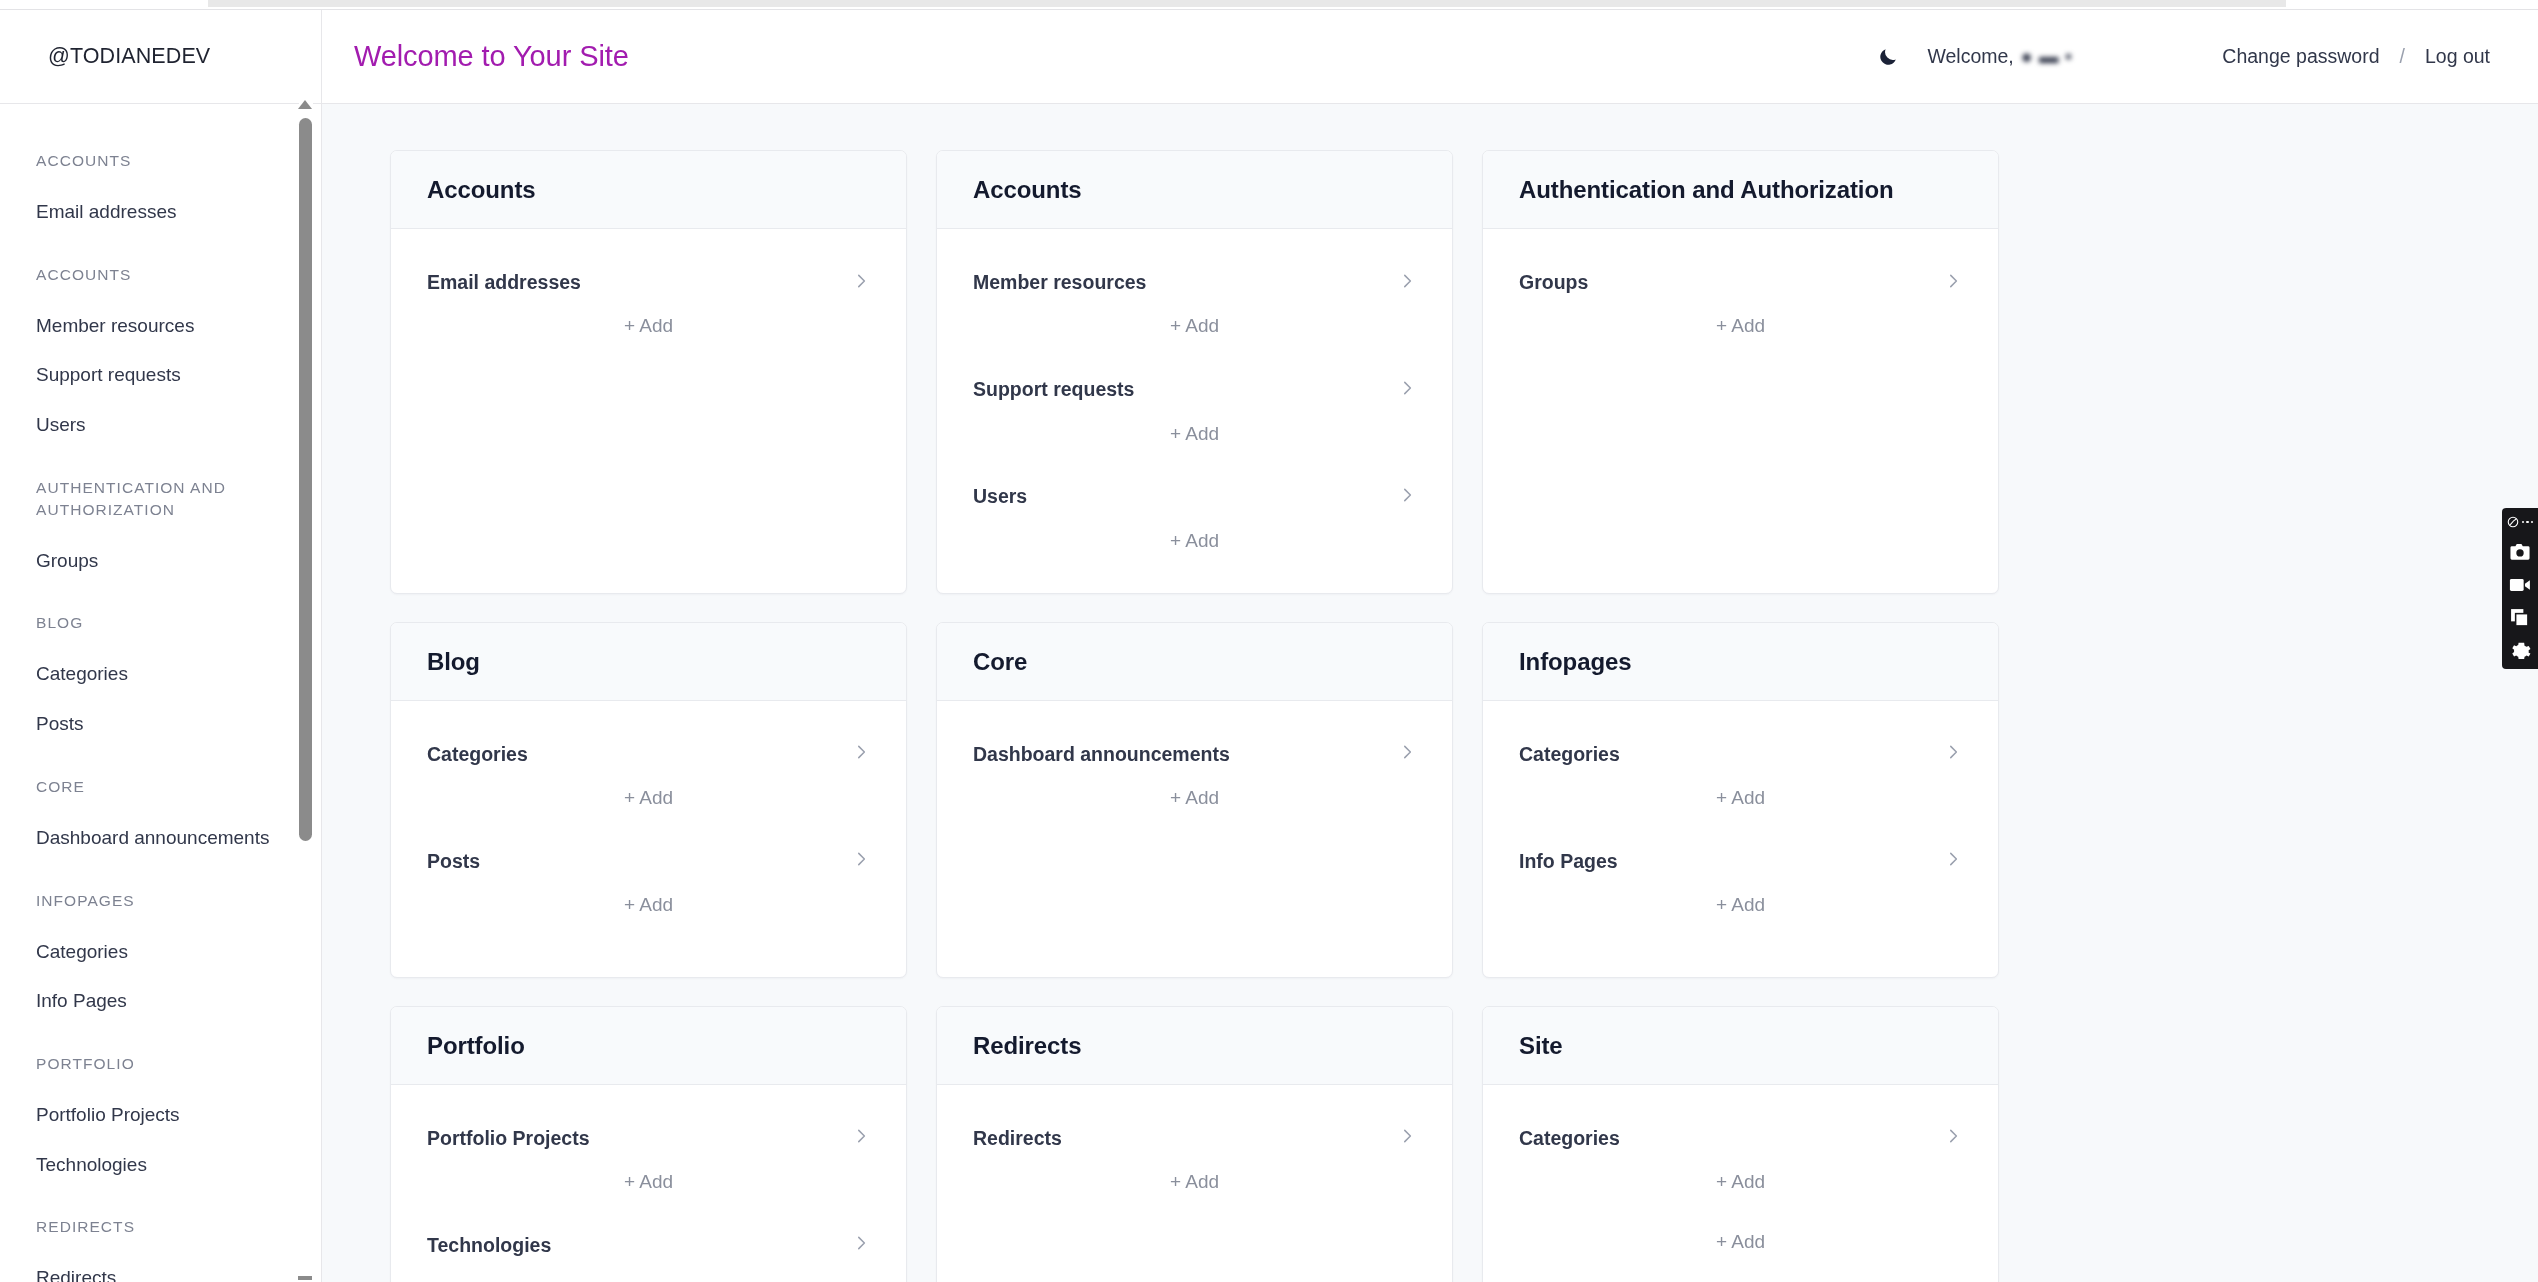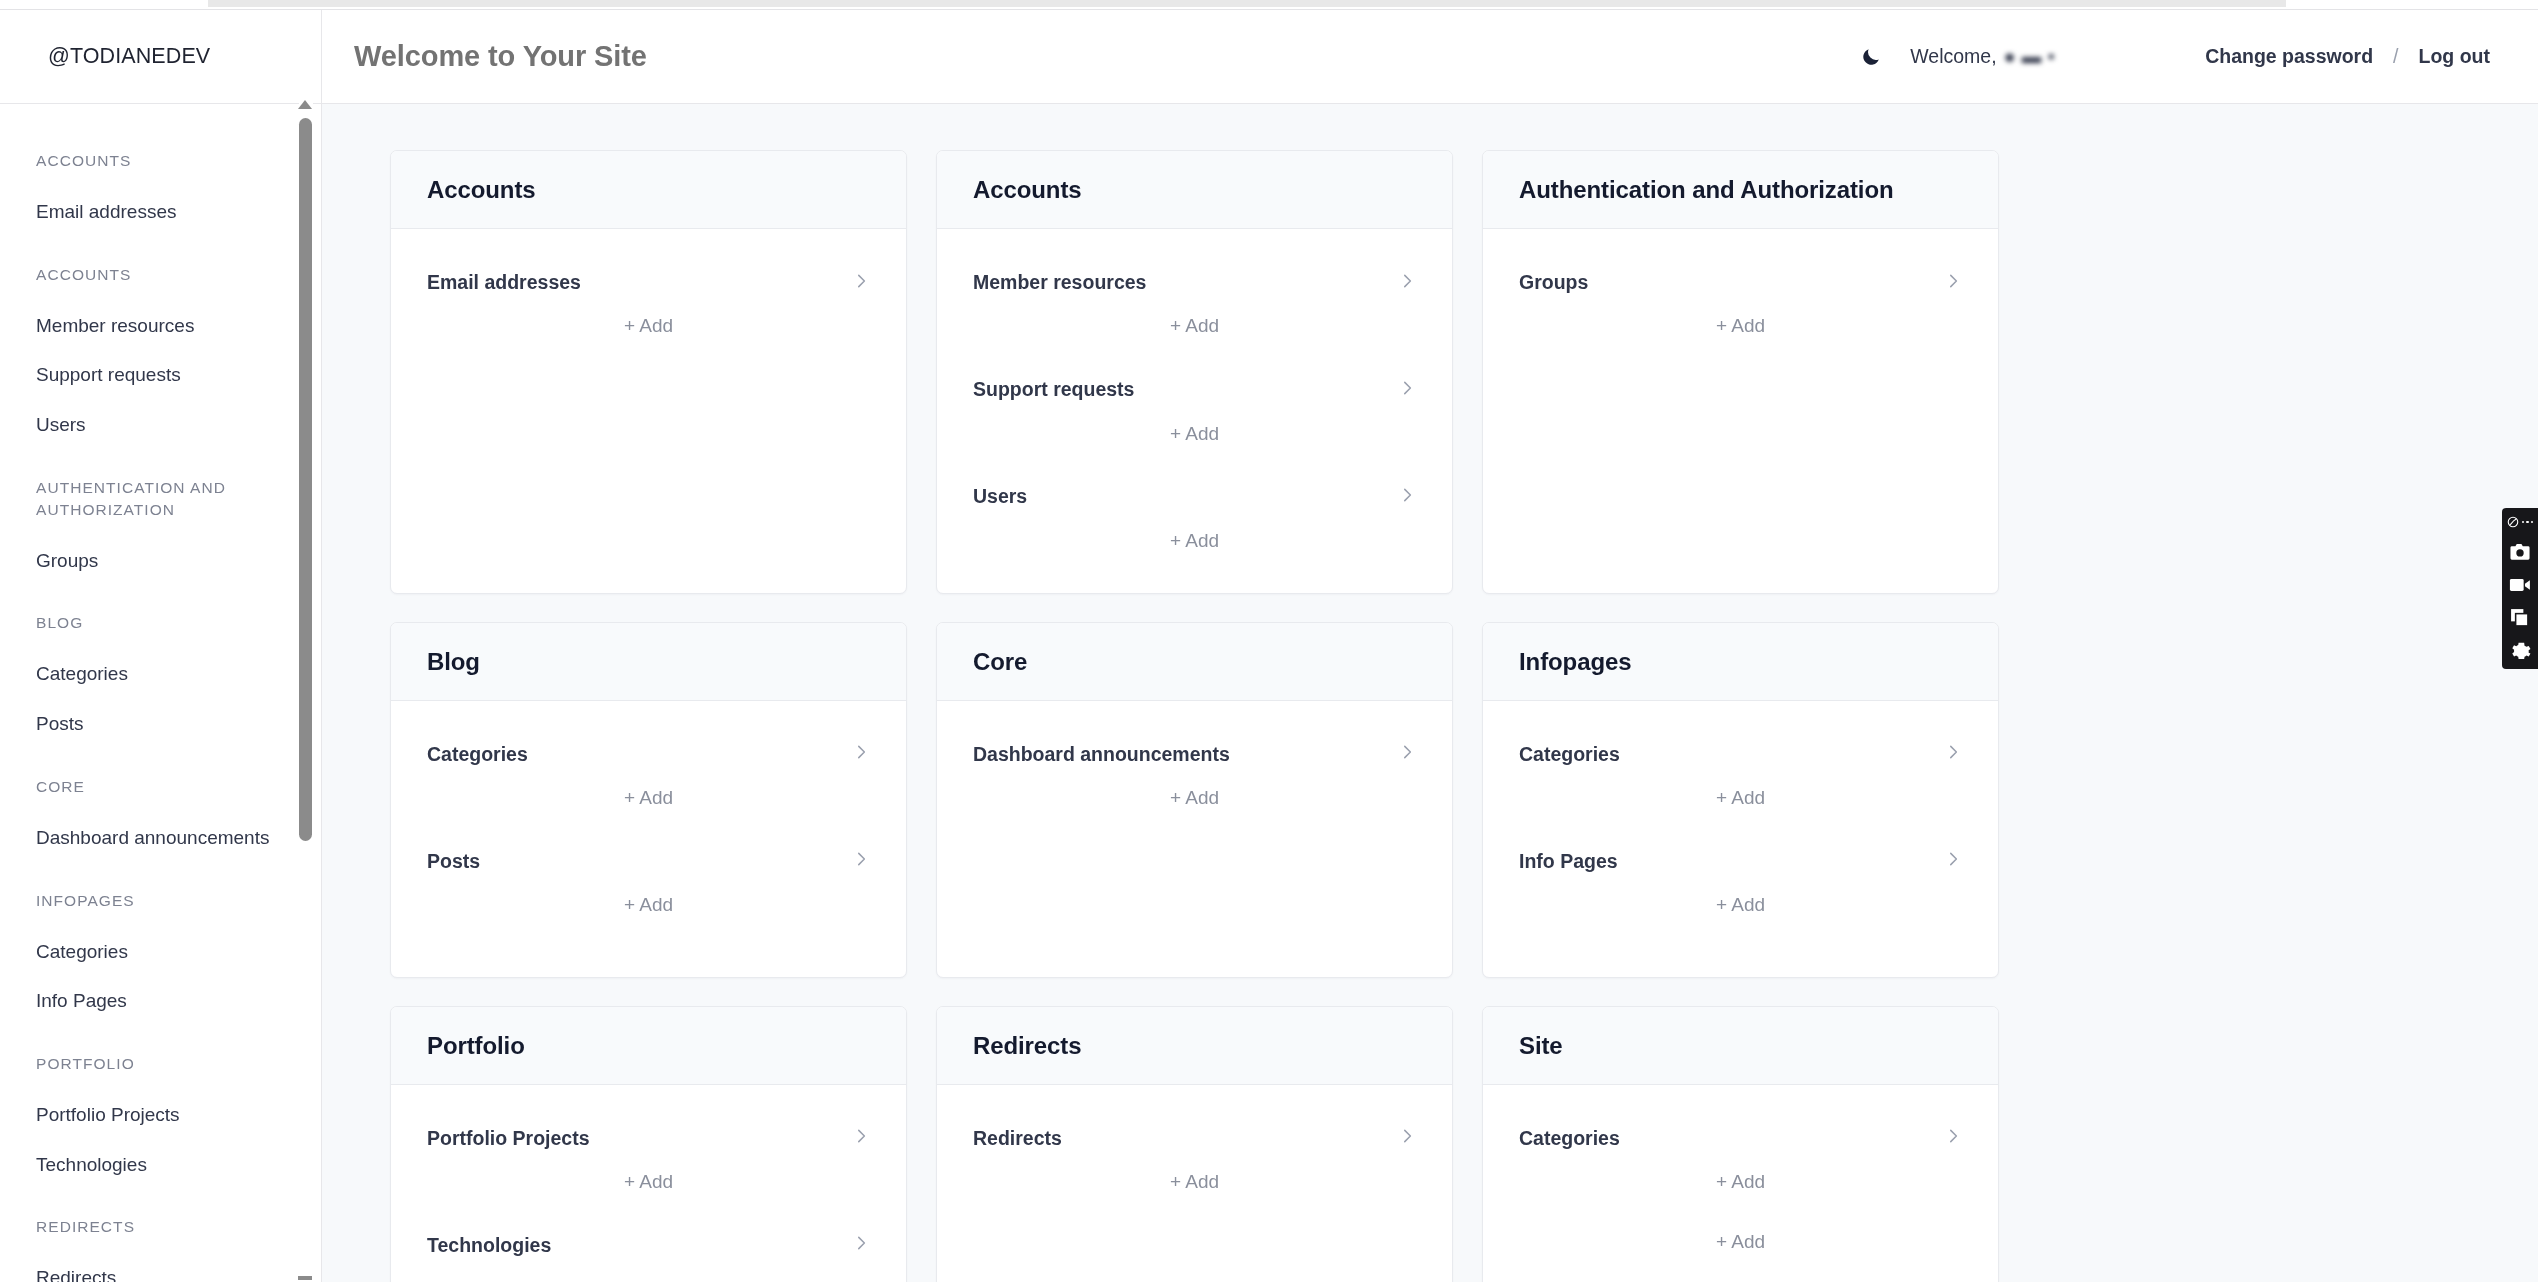--- a/index.html
+++ b/index.html
@@ -147,22 +147,22 @@
   #topbar {
     height: 94px;
     background: #ffffff;
     border-bottom: 1px solid #e7e7ea;
     display: flex;
     align-items: center;
     padding: 0 48px 0 32px;
   }
   #page-title {
     font-size: 29px;
-    font-weight: 700;
-    color: #737373;
+    font-weight: 400;
+    color: #a21caf;
     letter-spacing: -0.1px;
   }
   #topbar-right {
     margin-left: auto;
     display: flex;
     align-items: center;
     gap: 0;
   }
   #theme-toggle {
     display: flex;
@@ -186,21 +186,20 @@
     color: #31374a;
     filter: blur(2.6px);
     letter-spacing: 0.5px;
     font-weight: 500;
   }
   .topbar-link {
     font-size: 19.5px;
     color: #31374a;
     text-decoration: none;
     cursor: pointer;
-    font-weight: bold;
   }
   .topbar-sep {
     font-size: 19.5px;
     color: #9aa0ae;
     margin: 0 20px;
   }
 
   
   #content {
     padding: 46px 42px 0 68px;

